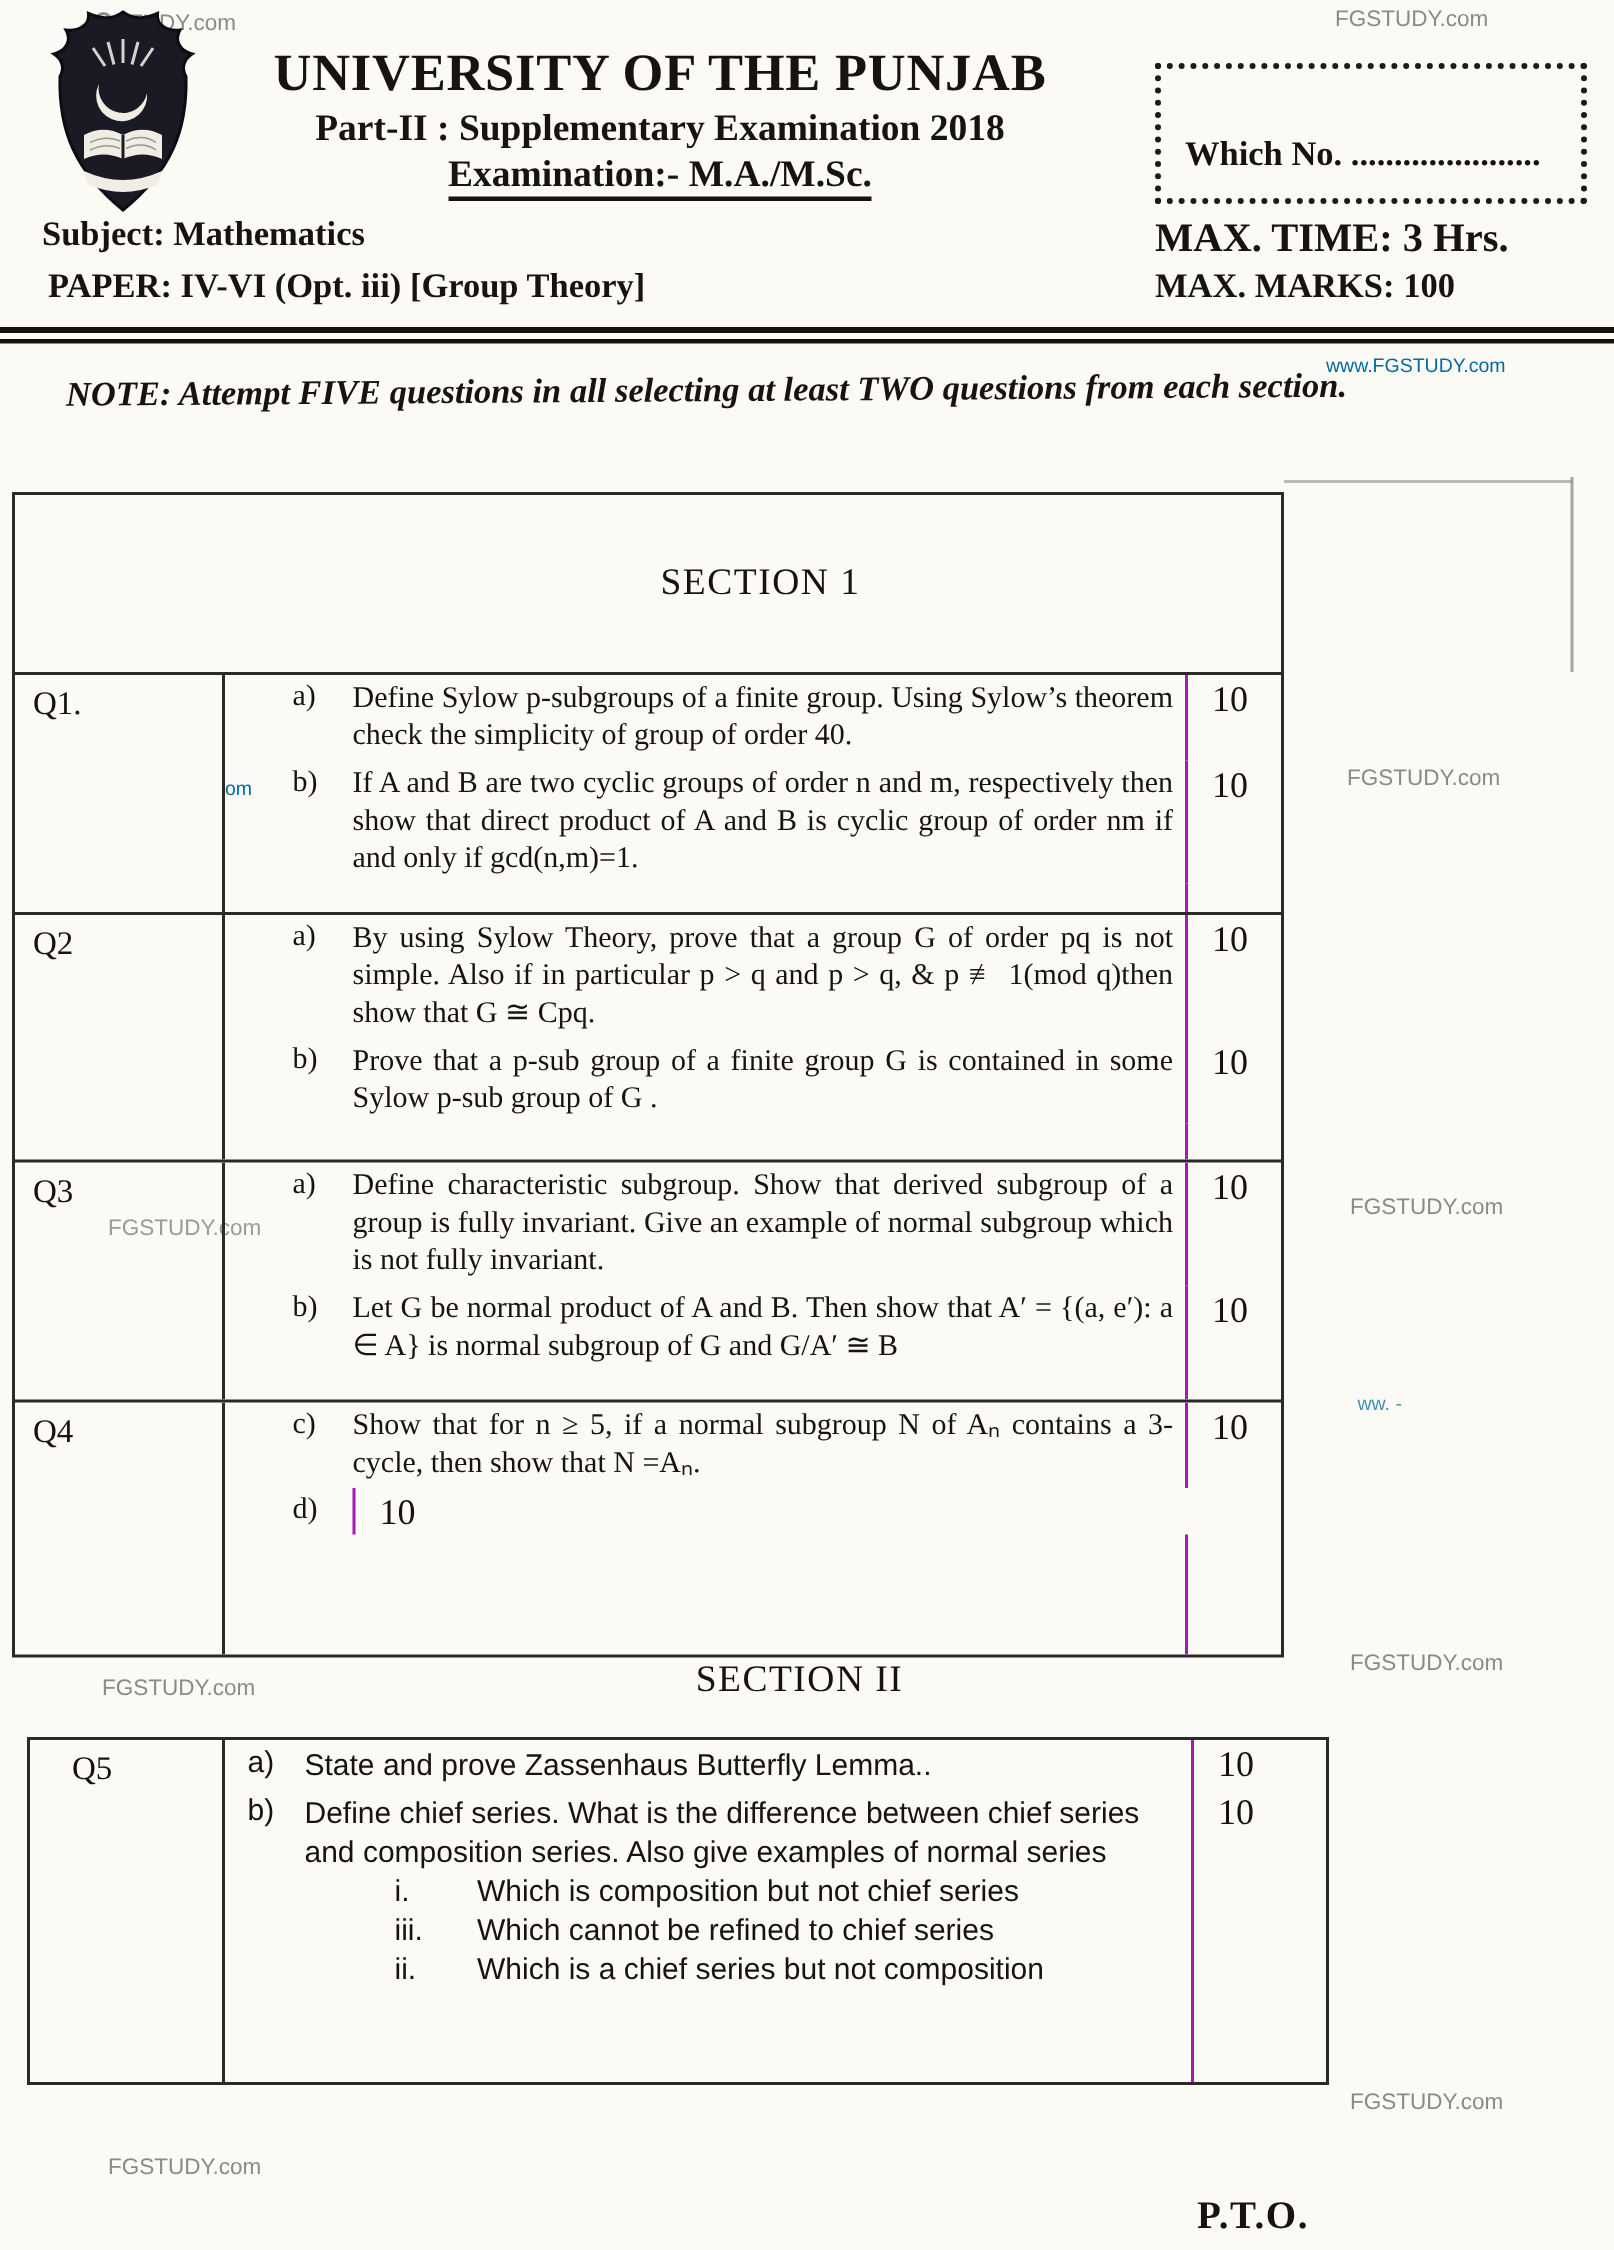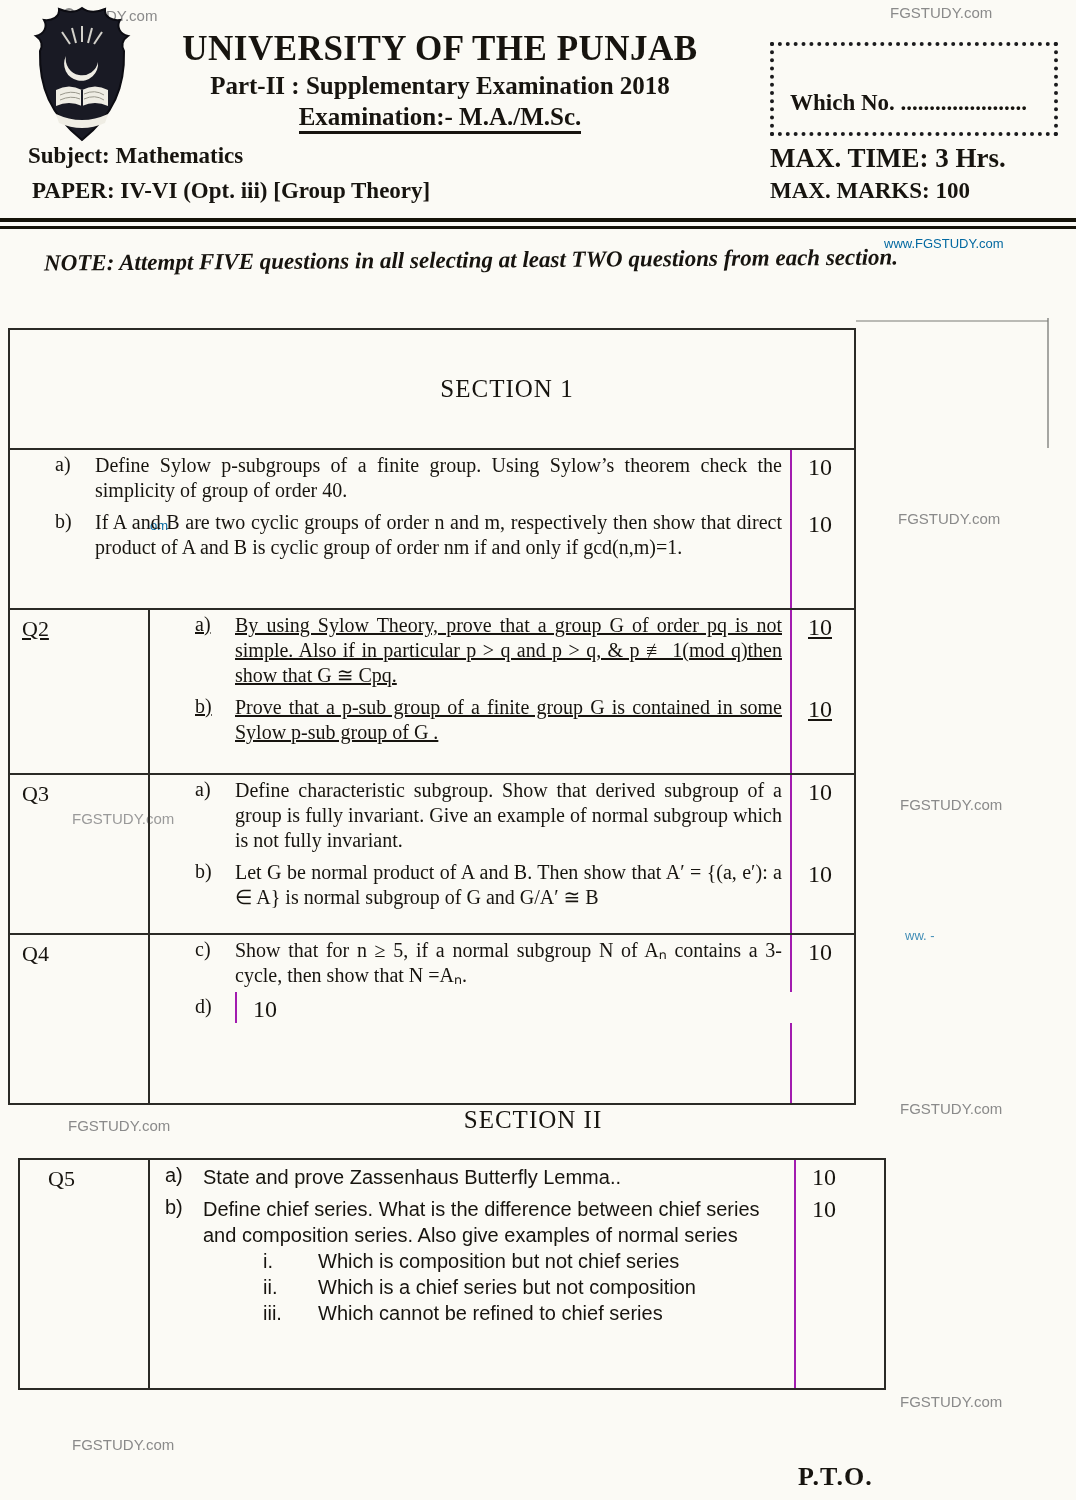--- a/index.html
+++ b/index.html
@@ -46,21 +46,21 @@
   .dblrule  { position: absolute; left: 0; top: 218px; width: 1076px; height: 11px;
               border-top: 4px solid #151309; border-bottom: 3px solid #151309; }
   .note { position: absolute; left: 44px; top: 247px; width: 990px;
           font-size: 23px; font-weight: bold; font-style: italic; transform: rotate(-0.4deg); }
   
   .tbl { position: absolute; border: 2px solid #2b2a26; z-index: 2; }
   .tbl1 { left: 8px; top: 328px; width: 848px; }
   .sec-title { height: 118px; display: flex; align-items: center; justify-content: center;
                font-size: 25px; letter-spacing: 1px; padding-left: 150px; }
   .qrow { display: flex; border-top: 2px solid #2b2a26; overflow: hidden; }
-  .r-q1 { height: 160px; } .r-q2 { height: 165px; text-decoration: underline; } .r-q3 { height: 160px; } .r-q4 { height: 170px; }
+  .r-q1 { height: 160px; } .r-q2 { height: 165px; } .r-q3 { height: 160px; } .r-q4 { height: 170px; }
   .qnum { flex: 0 0 140px; border-right: 2px solid #2b2a26; font-size: 22px; padding: 6px 0 0 12px; }
   .qbody { flex: 1; display: flex; flex-direction: column; }
   .part { display: flex; align-items: stretch; padding-left: 45px; }
   .part.filler { flex: 1; }
   .plabel { flex: 0 0 40px; font-size: 20px; padding-top: 3px; }
   .ptext { flex: 1; font-size: 20px; line-height: 25px; text-align: justify; padding: 3px 8px 4px 0; }
   .pmarks { flex: 0 0 64px; border-left: 2px solid #a21caf; font-size: 24px; padding: 4px 0 0 16px; }
   
   .sec2-title { position: absolute; left: 95px; top: 1106px; width: 876px; text-align: center;
                 font-size: 25px; letter-spacing: 1px; z-index: 2; }
@@ -138,20 +138,21 @@
   <div class="maxtime">MAX. TIME: 3 Hrs.</div>
   <div class="maxmarks">MAX. MARKS: 100</div>
 
   <div class="dblrule"></div>
   <div class="note">NOTE: Attempt FIVE questions in all selecting at least TWO questions from each section.</div>
 
   <div class="tbl tbl1">
     <div class="sec-title">SECTION 1</div>
 
     <div class="qrow r-q1">
+      <div class="qnum">Q1.</div>
       <div class="qbody">
         <div class="part">
           <div class="plabel">a)</div>
           <div class="ptext">Define Sylow p-subgroups of a finite group. Using Sylow’s theorem check the simplicity of group of order 40.</div>
           <div class="pmarks">10</div>
         </div>
         <div class="part">
           <div class="plabel">b)</div>
           <div class="ptext">If A and B are two cyclic groups of order n and m, respectively then show that  direct product of A and B is cyclic group of order nm if and only if gcd(n,m)=1.</div>
           <div class="pmarks">10</div>
@@ -240,27 +241,27 @@
         </div>
         <div class="part">
           <div class="plabel">b)</div>
           <div class="ptext">
             <div class="ptext-main">Define chief series. What is the difference between chief series and composition series. Also give  examples of normal series</div>
             <div class="subitem">
               <span class="silabel">i.</span>
               <span>Which is composition but not chief series</span>
             </div>
             <div class="subitem">
+              <span class="silabel">iii.</span>
+              <span>Which cannot be refined to chief series</span>
+            </div>
+            <div class="subitem">
               <span class="silabel">ii.</span>
               <span>Which is a chief series but not composition</span>
             </div>
-            <div class="subitem">
-              <span class="silabel">iii.</span>
-              <span>Which cannot be refined to chief series</span>
-            </div>
           </div>
           <div class="pmarks">10</div>
         </div>
         <div class="part filler">
             <div class="plabel"></div>
             <div class="ptext"></div>
             <div class="pmarks"></div>
           </div>
       </div>
     </div>

